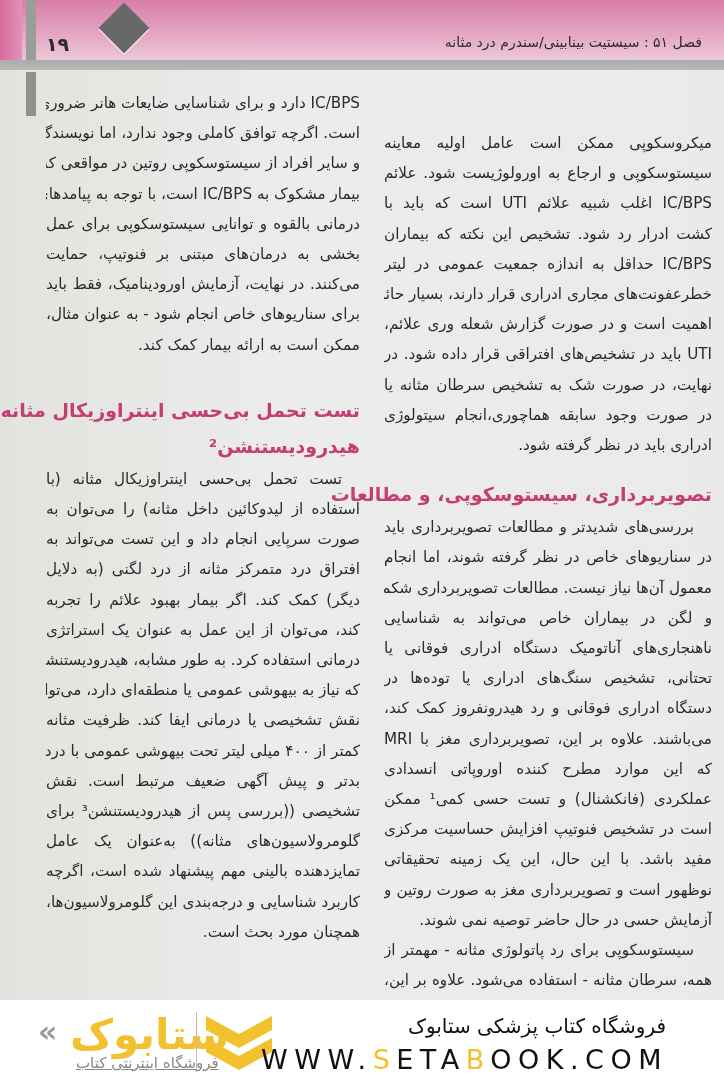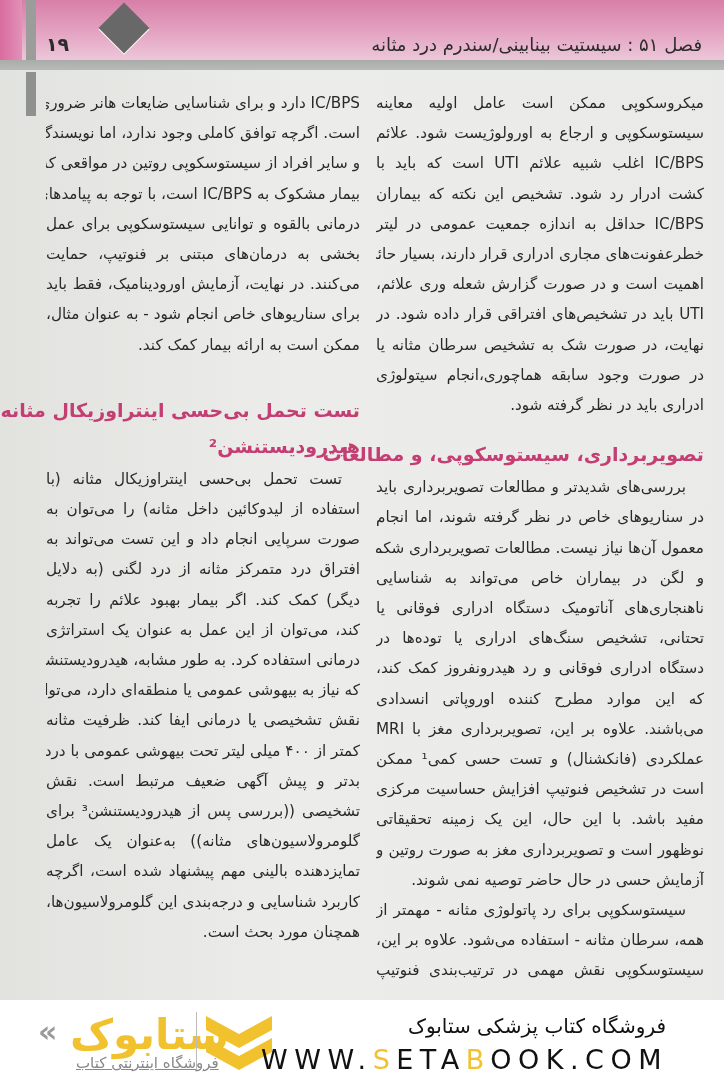--- a/index.html
+++ b/index.html
@@ -34,29 +34,29 @@
   .diamond {
     position:absolute; left:106px; top:10px; width:36px; height:36px;
     background:#686868; transform:rotate(45deg);
     box-shadow:1px 1px 0 #fff;
   }
   .page-number {
     position:absolute; left:46px; top:33px; font-size:19px; font-weight:bold;
     color:#2c2c2c; direction:rtl;
   }
   .chapter-title {
-    position:absolute; right:22px; top:34px; font-size:18px; color:#2c2c2c;
+    position:absolute; right:22px; top:34px; font-size:14px; color:#2c2c2c;
     direction:rtl; white-space:nowrap;
   }
   .col {
     position:absolute; top:88px; direction:rtl; text-align:justify;
     color:#2a2a2a; font-size:15.2px; line-height:30.2px;
     font-family:"DejaVu Sans", sans-serif;
   }
-  .col-right { right:20px; width:328px; }
+  .col-right { right:12px; width:328px;margin-top:40px; }
   .col-left  { left:46px; width:314px; }
   .col p { margin:0; }
   .line { display:block; white-space:nowrap; overflow:hidden; text-align:justify; text-align-last:justify; }
   .line.last { text-align-last:right; }
   .line.indent { padding-right:18px; }
   .heading {
     color:#c43d73; font-weight:bold; font-size:19px; line-height:36px;
     display:block; white-space:nowrap;
   }
   .gap { display:block; height:16px; }
@@ -117,22 +117,22 @@
     <span class="gap"></span>
     <span class="heading">تصویربرداری، سیستوسکوپی، و مطالعات</span>
     <p>
       <span class="line indent">بررسی‌های شدیدتر و مطالعات تصویربرداری باید</span>
       <span class="line">در سناریوهای خاص در نظر گرفته شوند، اما انجام</span>
       <span class="line">معمول آن‌ها نیاز نیست. مطالعات تصویربرداری شکم</span>
       <span class="line">و لگن در بیماران خاص می‌تواند به شناسایی</span>
       <span class="line">ناهنجاری‌های آناتومیک دستگاه ادراری فوقانی یا</span>
       <span class="line">تحتانی، تشخیص سنگ‌های ادراری یا توده‌ها در</span>
       <span class="line">دستگاه ادراری فوقانی و رد هیدرونفروز کمک کند،</span>
+      <span class="line">می‌باشند. علاوه بر این، تصویربرداری مغز با MRI</span>
       <span class="line">که این موارد مطرح کننده اوروپاتی انسدادی</span>
-      <span class="line">می‌باشند. علاوه بر این، تصویربرداری مغز با MRI</span>
       <span class="line">عملکردی (فانکشنال) و تست حسی کمی¹ ممکن</span>
       <span class="line">است در تشخیص فنوتیپ افزایش حساسیت مرکزی</span>
       <span class="line">مفید باشد. با این حال، این یک زمینه تحقیقاتی</span>
       <span class="line">نوظهور است و تصویربرداری مغز به صورت روتین و</span>
       <span class="line last">آزمایش حسی در حال حاضر توصیه نمی شوند.</span>
     </p>
     <p>
       <span class="line indent">سیستوسکوپی برای رد پاتولوژی مثانه - مهمتر از</span>
       <span class="line">همه، سرطان مثانه - استفاده می‌شود. علاوه بر این،</span>
       <span class="line">سیستوسکوپی نقش مهمی در ترتیب‌بندی فنوتیپ</span>

